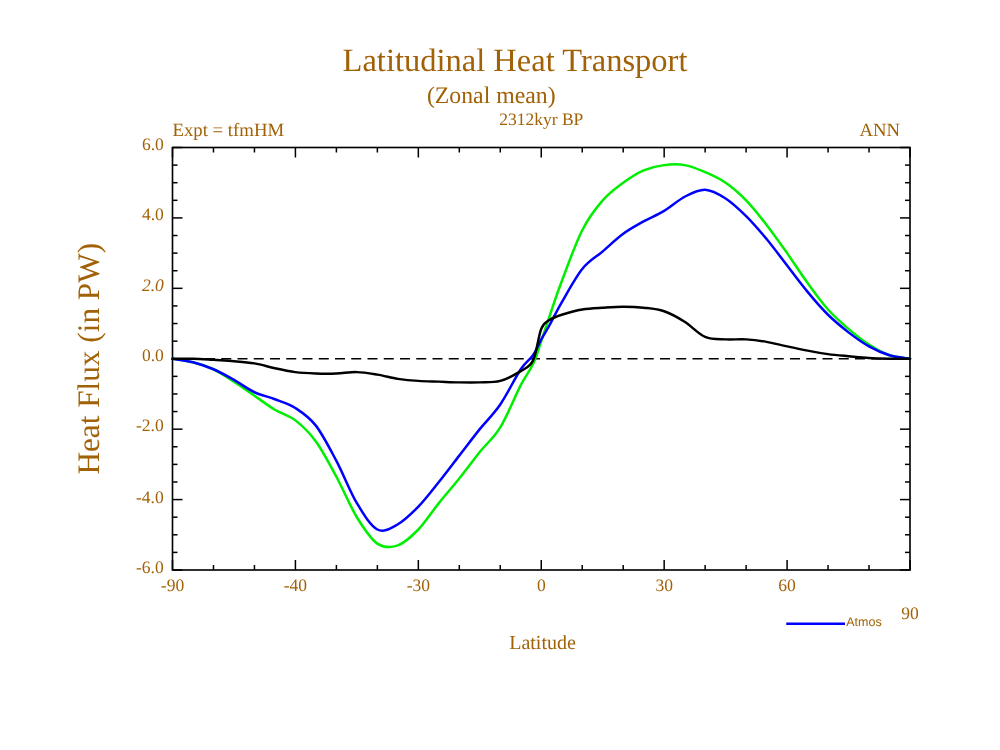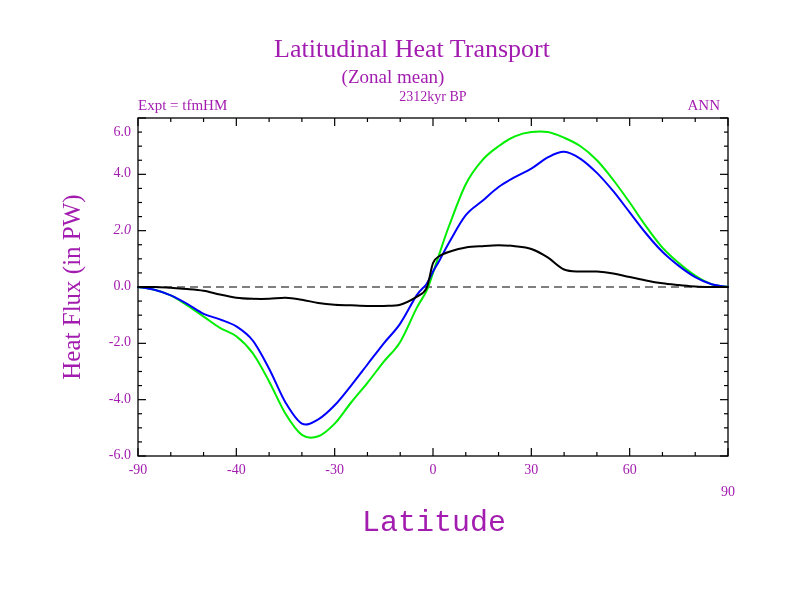--- a/index.html
+++ b/index.html
@@ -1,27 +1,27 @@
 <!DOCTYPE html>
 <html><head>
 <meta charset="utf-8">
 <style>
   html,body { margin:0; padding:0; background:#fff; }
   .screen {
     position:relative; width:800px; height:600px; background:#ffffff;
-    overflow:hidden; color:#a21caf;
+    overflow:hidden; color:#a16207;
     font-family:"Liberation Serif","DejaVu Serif",serif;
   }
   .abs { position:absolute; white-space:nowrap; }
   .chart-title   { left:412px; top:34px;  transform:translateX(-50%); font-size:26px; }
   .chart-subtitle{ left:393px; top:66px;  transform:translateX(-50%); font-size:19px; }
   .time-label    { left:433px; top:89px;  transform:translateX(-50%); font-size:14px; }
   .expt-label    { left:138px; top:97px;  font-size:15px; }
   .season-label  { left:720px; top:97px;  transform:translateX(-100%); font-size:15px; }
-  .x-axis-label  { left:434px; top:506px; transform:translateX(-50%); font-size:30px;font-family:Liberation Mono, monospace; }
+  .x-axis-label  { left:434px; top:506px; transform:translateX(-50%); font-size:16px; }
   .y-axis-label  { left:72px;  top:287px; transform:translate(-50%,-50%) rotate(-90deg); font-size:25px; }
   #chart-svg { position:absolute; left:0; top:0; }
   .x-tick-label { position:absolute; width:44px; text-align:center; font-size:14px; }
   .y-tick-label { position:absolute; width:40px; text-align:right;  font-size:14px; }
   .legend { position:absolute; left:629px; top:486px; }
   .legend-row { display:flex; align-items:center; height:25px; }
   .legend-line { width:47px; height:2px; background:#000; }
   .legend-label { font-family:"Liberation Sans","DejaVu Sans",sans-serif; font-size:10px; margin-left:1px; }
 </style>
 </head>
@@ -137,25 +137,29 @@
     </svg>
 
   <div id="tick-labels">
       <div class="x-tick-label" style="left: 116px; top: 462px;">-90</div>
       <div class="x-tick-label" style="left: 214.333px; top: 462px;">-40</div>
       <div class="x-tick-label" style="left: 312.667px; top: 462px;">-30</div>
       <div class="x-tick-label" style="left: 411px; top: 462px;">0</div>
       <div class="x-tick-label" style="left: 509.333px; top: 462px;">30</div>
       <div class="x-tick-label" style="left: 607.667px; top: 462px;">60</div>
       <div class="x-tick-label" style="left: 706px; top: 484px;">90</div>
-      <div class="y-tick-label" style="left: 91px; top: 124px;">6.0</div>
+      <div class="y-tick-label" style="left: 91px; top: 109px;">6.0</div>
       <div class="y-tick-label" style="left: 91px; top: 165.333px;">4.0</div>
       <div class="y-tick-label" style="left: 91px; top: 221.667px; font-style: italic;">2.0</div>
       <div class="y-tick-label" style="left: 91px; top: 278px;">0.0</div>
       <div class="y-tick-label" style="left: 91px; top: 334.333px;">-2.0</div>
       <div class="y-tick-label" style="left: 91px; top: 390.667px;">-4.0</div>
       <div class="y-tick-label" style="left: 91px; top: 447px;">-6.0</div>
     </div>
 
   <div class="legend">
+    <div class="legend-row">
+      <div class="legend-line" style="background: rgb(0, 0, 255);"></div>
+      <div class="legend-label">Atmos</div>
+    </div>
   </div>
 
 </div>
 
 </body></html>

